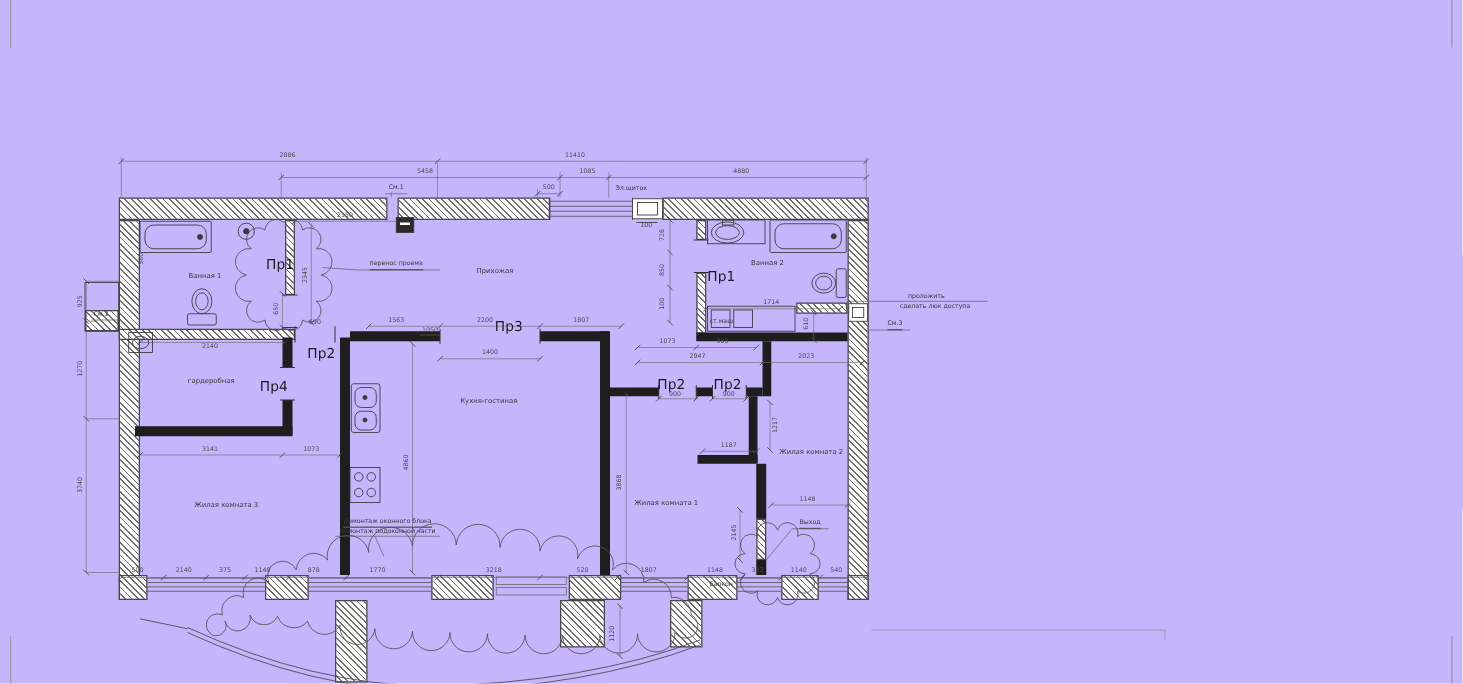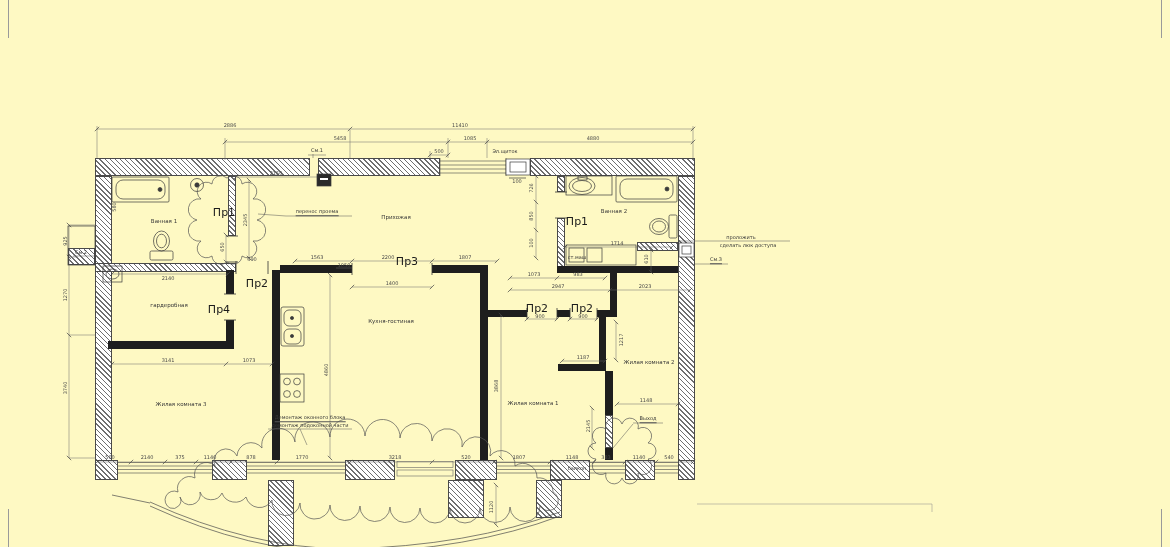--- a/index.html
+++ b/index.html
@@ -1,16 +1,16 @@
 <!DOCTYPE html>
 <html><head>
 <meta charset="utf-8">
 <style>
   html,body{margin:0;padding:0;background:#fff;}
-  .sheet{position:relative;width:1170px;height:547px;background:#fef9c3;overflow:hidden;
+  .sheet{position:relative;width:1170px;height:547px;background:#c4b5fd;overflow:hidden;
          font-family:"DejaVu Sans",sans-serif;}
   
   .hatch{position:absolute;box-sizing:border-box;border:1px solid #4a4a4a;background:
      repeating-linear-gradient(45deg,#fff 0 2.6px,#6f6f6f 2.6px 3.6px);}
   
   .solid{position:absolute;background:#1e1e1e;}
   .frameline{position:absolute;background:#9a9a9a;}
   .dim{position:absolute;font-size:5px;line-height:1;color:#4a4a4a;white-space:nowrap;
        transform:translate(-50%,-50%);}
   .dim.r{transform:translate(-50%,-50%) rotate(-90deg);}

